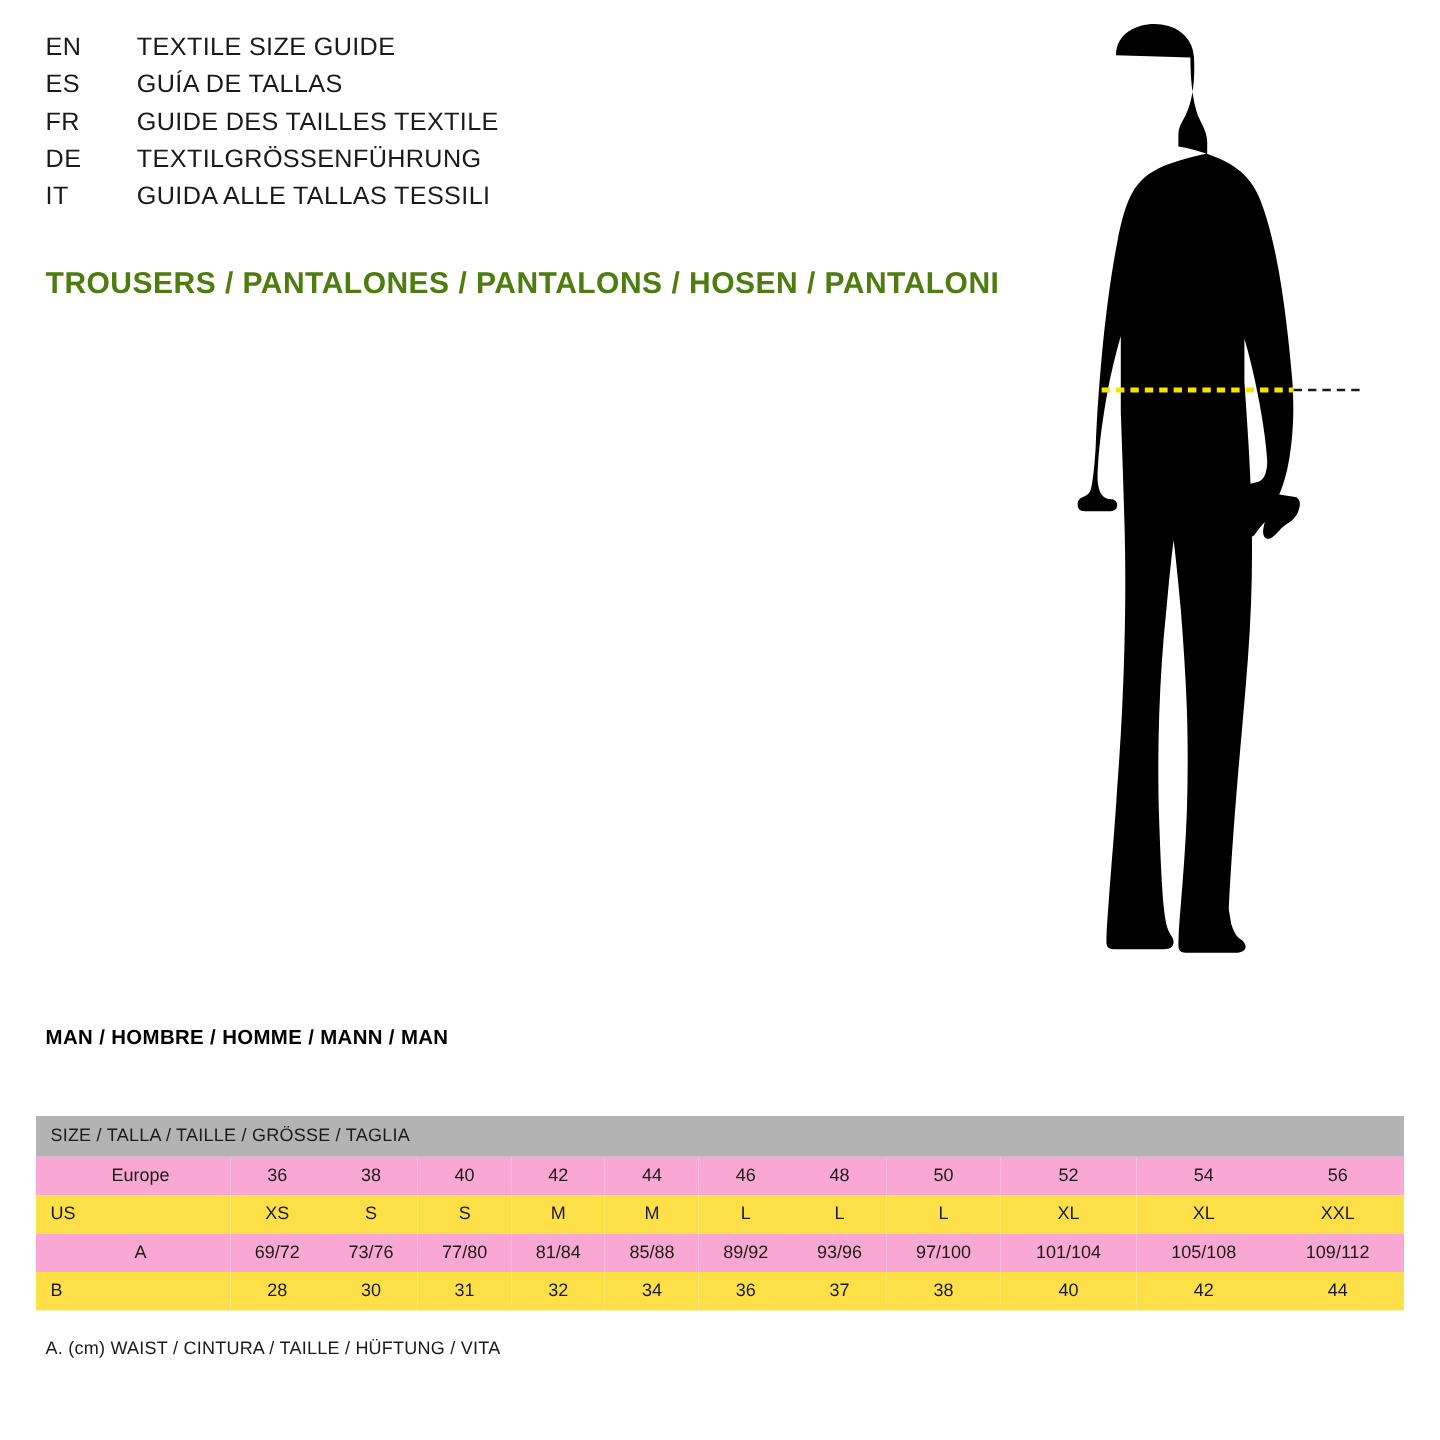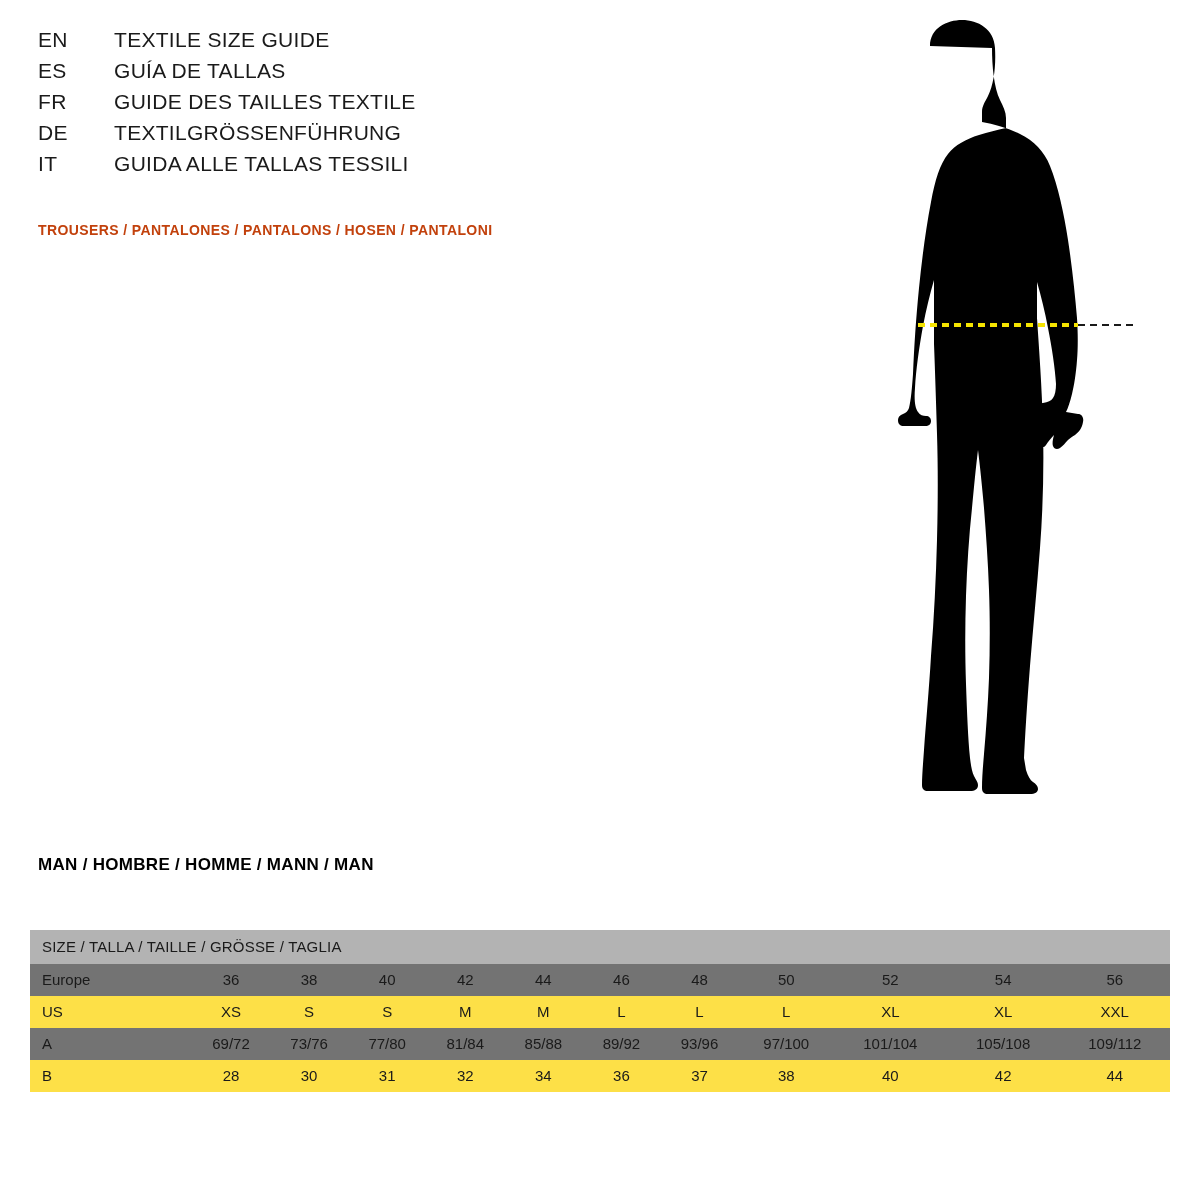--- a/index.html
+++ b/index.html
@@ -41,24 +41,24 @@
   }
   .lang-text {
     font-size: 21px;
     letter-spacing: 0.3px;
     color: #1a1a1a;
   }
   .garment-title {
     position: absolute;
     left: 38px;
     top: 222px;
-    font-size: 14px;
+    font-size: 25px;
     font-weight: bold;
     letter-spacing: 0.4px;
-    color: #c2410c;
+    color: #4d7c0f;
     white-space: nowrap;
   }
 
   
   .figure-wrap {
     position: absolute;
     left: 820px;
     top: 18px;
     width: 380px;
     height: 790px;
@@ -97,21 +97,22 @@
   table.size-table thead th {
     background: #b3b3b3;
     text-align: left;
     padding-left: 12px;
     font-size: 15px;
     letter-spacing: 0.2px;
     height: 34px;
     line-height: 34px;
   }
   table.size-table tbody tr.shade-light td {
-    background: #737373;
+    background: #f9a8d4;
+    text-align: center;
   }
   table.size-table tbody tr.shade-dark td {
     background: #fde047;
   }
   table.size-table tbody td.rowhead {
     text-align: left;
     padding-left: 12px;
     width: 150px;
   }
   table.size-table tbody td.val {
@@ -323,15 +324,16 @@
         <td class="val">37</td>
         <td class="val">38</td>
         <td class="val">40</td>
         <td class="val">42</td>
         <td class="val">44</td>
       </tr>
     </tbody>
   </table>
 
   <div class="footnotes">
+    <div>A. (cm) WAIST / CINTURA / TAILLE / HÜFTUNG / VITA</div>
   </div>
 
 </div>
 
 </body></html>

